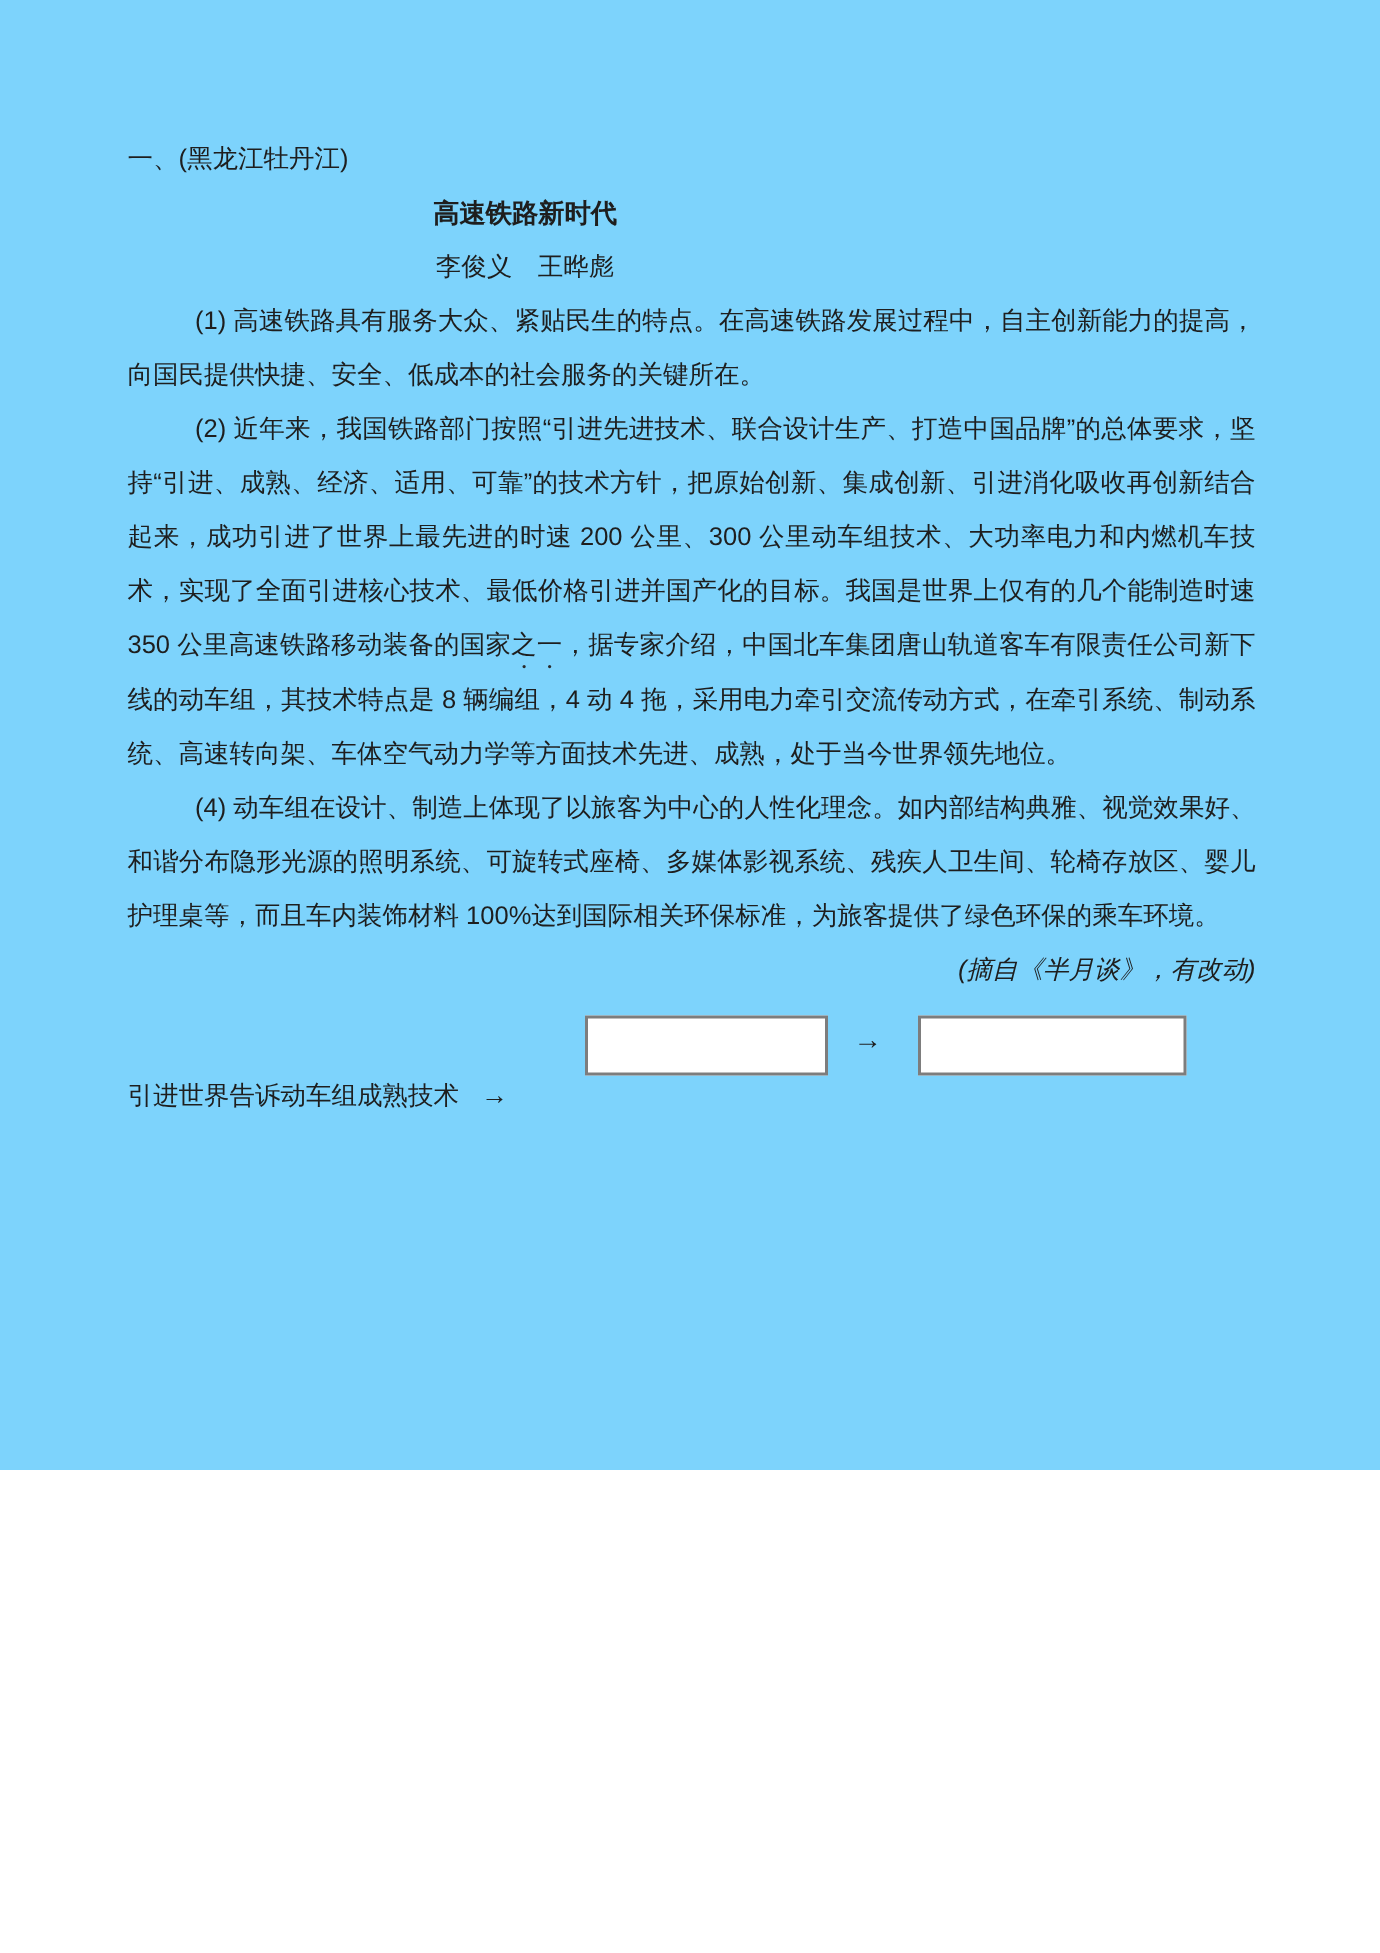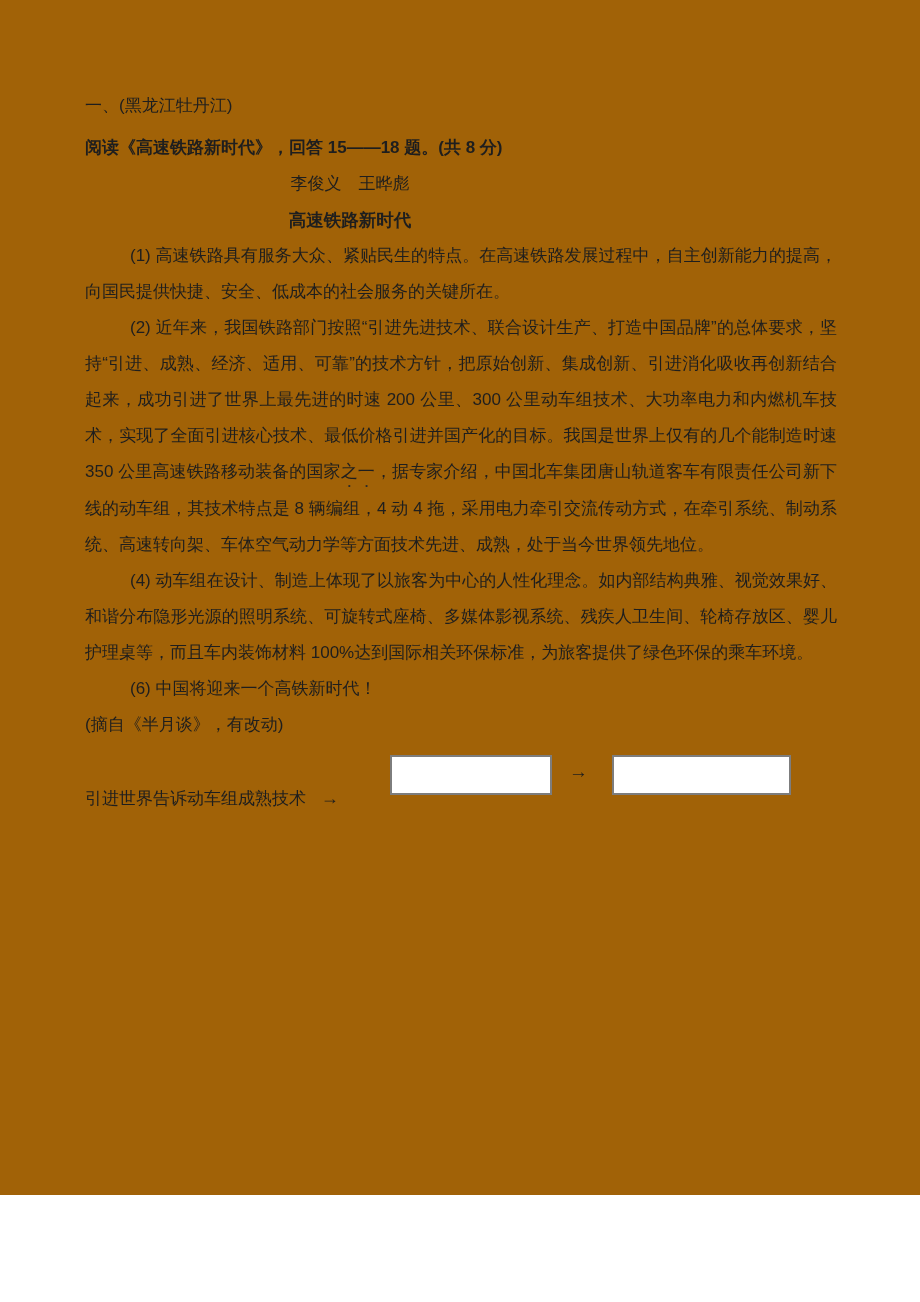--- a/index.html
+++ b/index.html
@@ -1,21 +1,21 @@
 <!DOCTYPE html>
 <html><head>
 <meta charset="utf-8">
 <style>
   * { box-sizing: border-box; }
   html, body { margin: 0; padding: 0; background: #ffffff; }
   .page {
     position: relative;
     width: 920px;
-    height: 1195px;
-    background: #a16207;
+    height: 980px;
+    background: #7dd3fc;
     color: #1e1e1e;
     font-family: "Liberation Sans", "DejaVu Sans", sans-serif;
     overflow: hidden;
   }
   .content {
     position: absolute;
     left: 85px;
     top: 88px;
     width: 752px;
   }
@@ -32,56 +32,54 @@
     text-align: justify;
     text-indent: 45px;
   }
   .emph {
     -webkit-text-emphasis: dot #2a2a2a;
     -webkit-text-emphasis-position: under left;
     text-emphasis: dot #2a2a2a;
     text-emphasis-position: under left;
     font-family: Liberation Serif, serif;
   }
-  .citation { text-align: left; }
+  .citation { text-align: right; font-style: italic; }
   .question { margin-top: 0; }
   .diagram { position: relative; height: 100px; margin-top: 4px; }
-  .diagram-label { position: absolute; left: 0; top: 40px; font-size: 17px; white-space: nowrap; }
+  .diagram-label { position: absolute; left: 0; top: 50px; font-size: 17px; white-space: nowrap; }
   .diagram-label .arrow { margin-left: 10px; }
   .arrow { font-size: 18px; color: #1e1e1e; }
   .answer-box {
     position: absolute;
     height: 40px;
     border: 2px solid #7d7d7d;
     background: #ffffff;
   }
   .box1 { left: 305px; top: 8px; width: 162px; }
   .mid-arrow { position: absolute; left: 484px; top: 14px; font-size: 19px; font-weight: bold; }
   .box2 { left: 527px; top: 8px; width: 179px; }
 </style>
 </head>
 <body>
 
 <div class="page">
   <div class="content">
 
     <p class="line section-header">一、(黑龙江牡丹江)</p>
 
-    <p class="line instruction">阅读《高速铁路新时代》，回答 15——18 题。(共 8 分)</p>
 
     <div class="center-narrow">
+      <p class="line article-title">高速铁路新时代</p>
       <p class="line article-authors">李俊义　王晔彪</p>
-      <p class="line article-title">高速铁路新时代</p>
     </div>
 
     <div class="article-body">
         <p class="para"><span>(1) 高速铁路具有服务大众、紧贴民生的特点。在高速铁路发展过程中，自主创新能力的提高，向国民提供快捷、安全、低成本的社会服务的关键所在。</span></p>
         <p class="para"><span>(2) 近年来，我国铁路部门按照“引进先进技术、联合设计生产、打造中国品牌”的总体要求，坚持“引进、成熟、经济、适用、可靠”的技术方针，把原始创新、集成创新、引进消化吸收再创新结合起来，成功引进了世界上最先进的时速 200 公里、300 公里动车组技术、大功率电力和内燃机车技术，实现了全面引进核心技术、最低价格引进并国产化的目标。我国是世界上仅有的几个能制造时速 350 公里高速铁路移动装备的国家</span><span class="emph">之一</span><span>，据专家介绍，中国北车集团唐山轨道客车有限责任公司新下线的动车组，其技术特点是 8 辆编组，4 动 4 拖，采用电力牵引交流传动方式，在牵引系统、制动系统、高速转向架、车体空气动力学等方面技术先进、成熟，处于当今世界领先地位。</span></p>
         <p class="para"><span>(4) 动车组在设计、制造上体现了以旅客为中心的人性化理念。如内部结构典雅、视觉效果好、和谐分布隐形光源的照明系统、可旋转式座椅、多媒体影视系统、残疾人卫生间、轮椅存放区、婴儿护理桌等，而且车内装饰材料 100%达到国际相关环保标准，为旅客提供了绿色环保的乘车环境。</span></p>
-        <p class="para"><span>(6) 中国将迎来一个高铁新时代！</span></p>
       </div>
 
     <p class="line citation">(摘自《半月谈》，有改动)</p>
 
 
     <div class="diagram">
       <div class="diagram-label">
         <span>引进世界告诉动车组成熟技术</span>
         <span class="arrow">→</span>
       </div>

